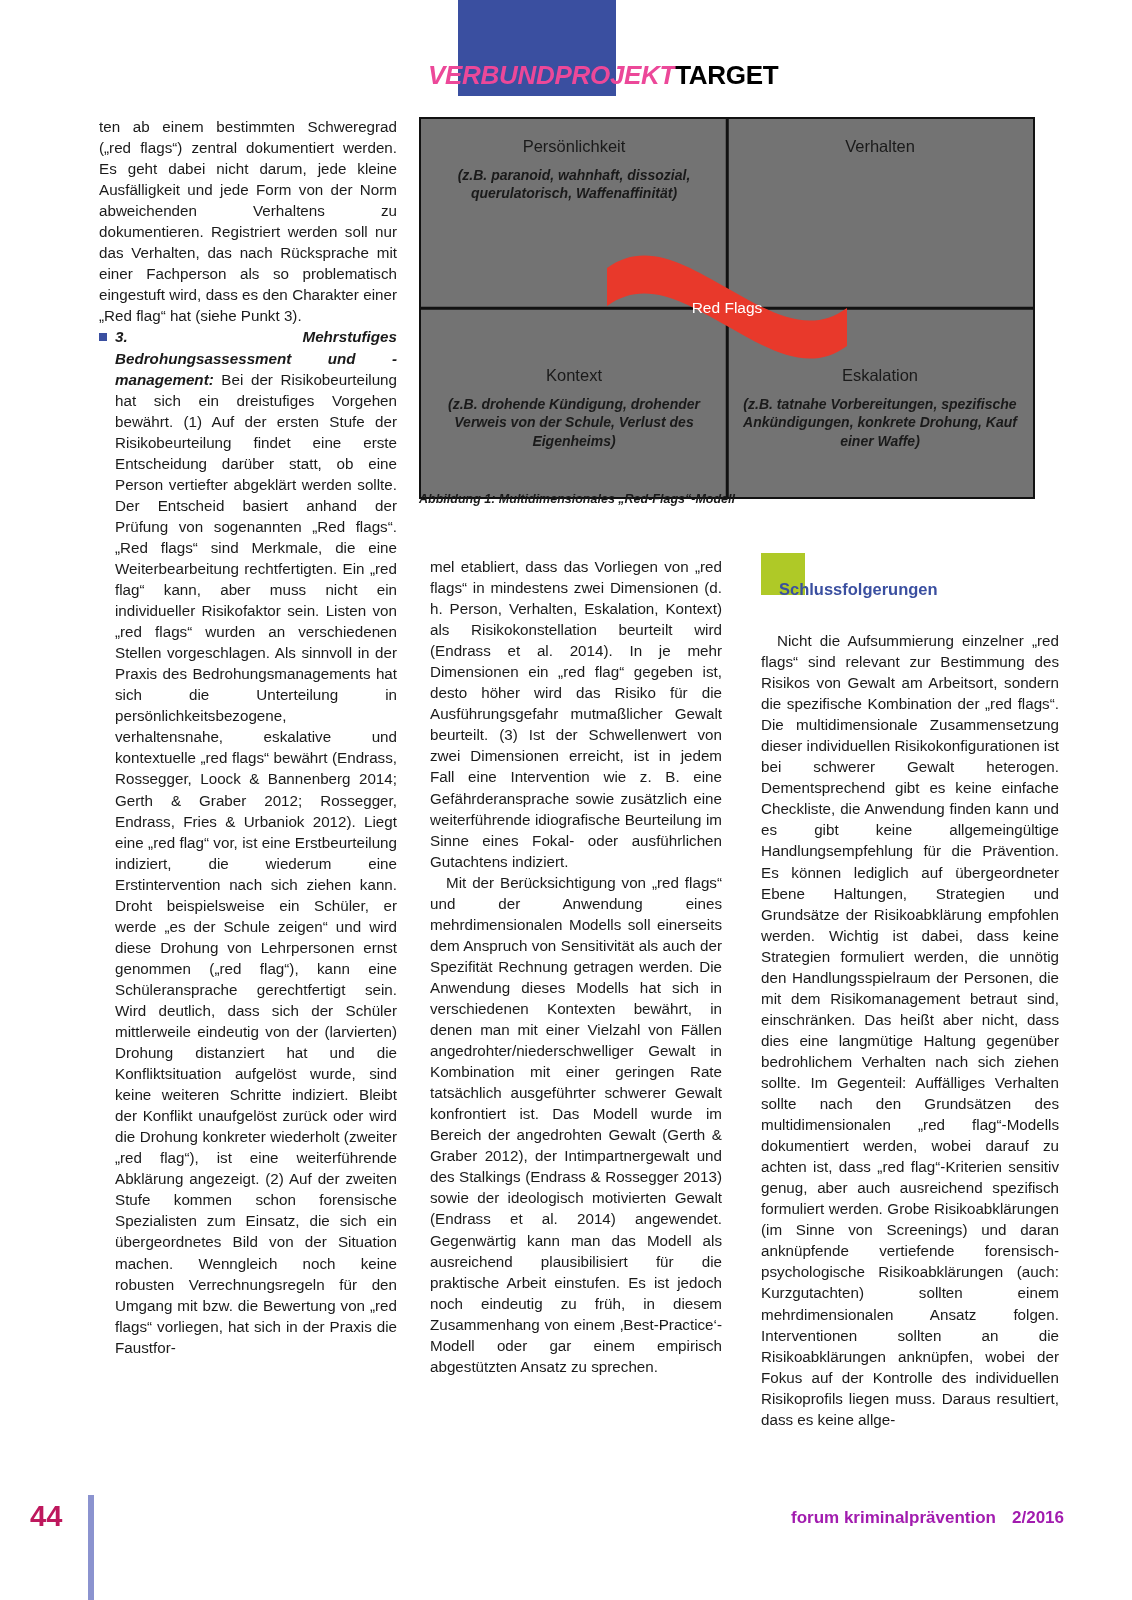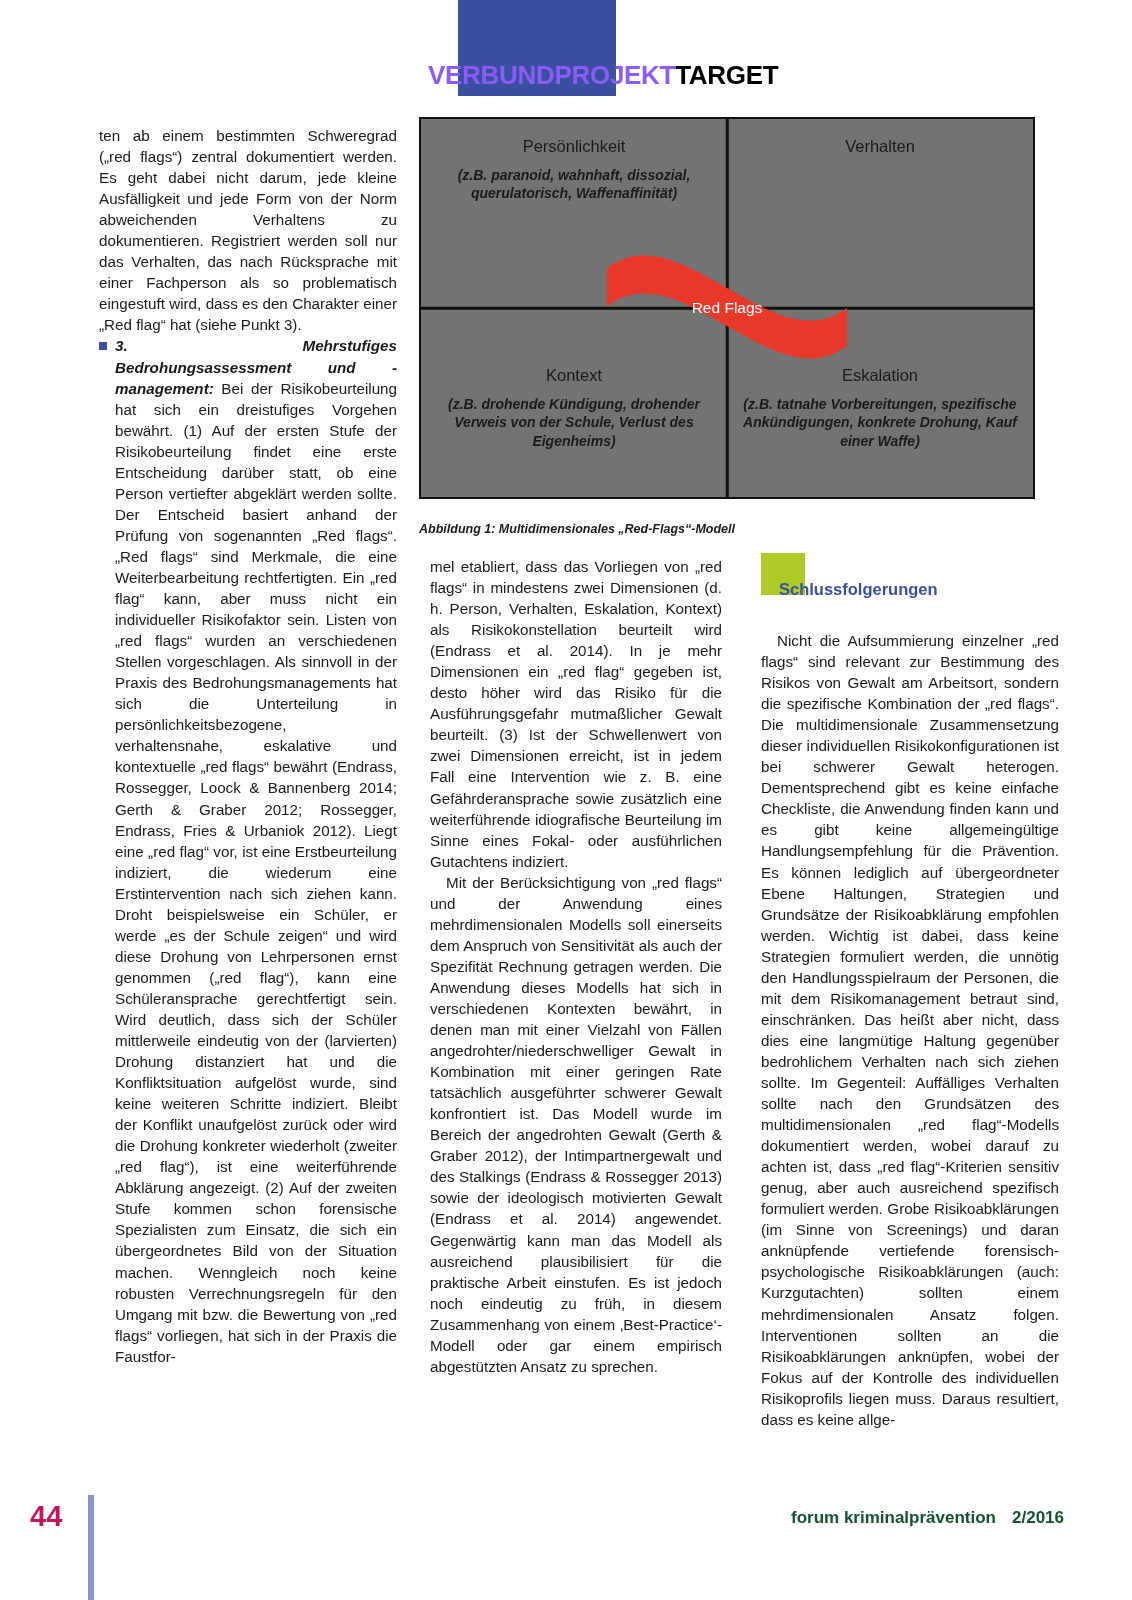--- a/index.html
+++ b/index.html
@@ -33,21 +33,21 @@
     position: absolute;
     left: 428px;
     top: 62px;
     width: 600px;
     font-size: 26px;
     font-weight: bold;
     letter-spacing: -0.3px;
     line-height: 1;
     white-space: nowrap;
   }
-  #header-title .w1 { color: #8b5cf6; }
+  #header-title .w1 { color: #ec4899; font-style: italic; }
   #header-title .w2 { color: #000000; }
 
   
   #figure {
     position: absolute;
     left: 419px;
     top: 117px;
     width: 616px;
     height: 382px;
     border: 2.5px solid #111;
@@ -113,39 +113,39 @@
     transform: translate(-50%, -50%);
     color: #ffffff;
     font-size: 15.5px;
     font-weight: normal;
     z-index: 6;
     white-space: nowrap;
   }
   #figure-caption {
     position: absolute;
     left: 419px;
-    top: 522px;
+    top: 492px;
     width: 620px;
     font-size: 12.5px;
     font-style: italic;
     font-weight: bold;
     color: #1a1a1a;
   }
 
   
   .col {
     position: absolute;
     font-size: 15.2px;
     line-height: 1.385;
     text-align: justify;
     text-justify: inter-word;
     color: #1a1a1a;
     hyphens: manual;
   }
-  #col-left   { left: 99px;  top: 125px; width: 298px; }
+  #col-left   { left: 99px;  top: 116px; width: 298px; }
   #col-mid    { left: 430px; top: 556px; width: 292px; }
   #col-right  { left: 761px; top: 630px; width: 298px; }
 
   .col p { margin: 0; }
   .col p.indent { text-indent: 16px; }
 
   .bullet-item {
     position: relative;
     padding-left: 16px;
     margin-top: 0;
@@ -205,21 +205,21 @@
     font-size: 29px;
     font-weight: bold;
     color: #be185d;
   }
   #footer-right {
     position: absolute;
     right: 68px;
     top: 1508px;
     font-size: 17px;
     font-weight: bold;
-    color: #14532d;
+    color: #a21caf;
     white-space: nowrap;
   }
   #footer-right .issue { margin-left: 16px; }
 </style>
 </head>
 <body>
 
 <div id="header">
   <div id="header-block"></div>
   <div id="header-title">

